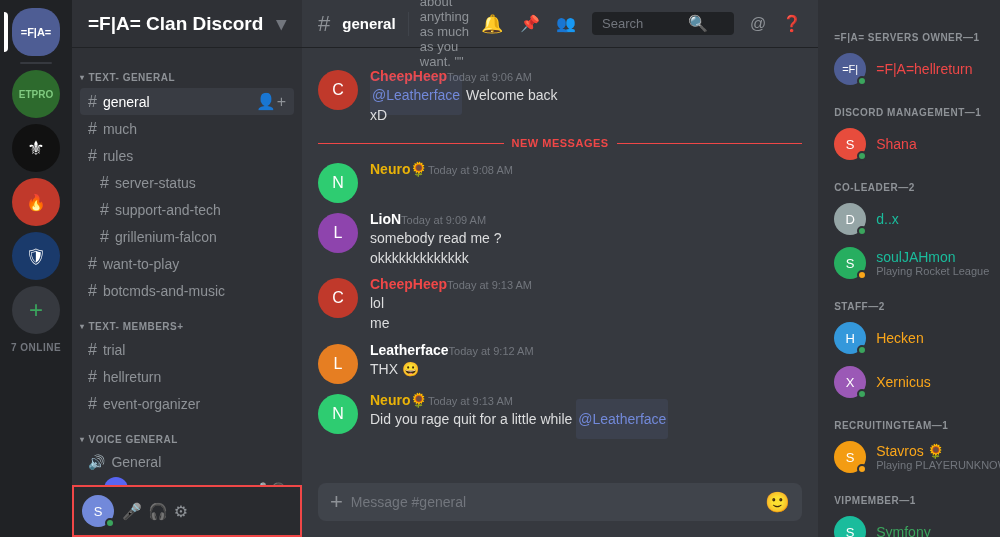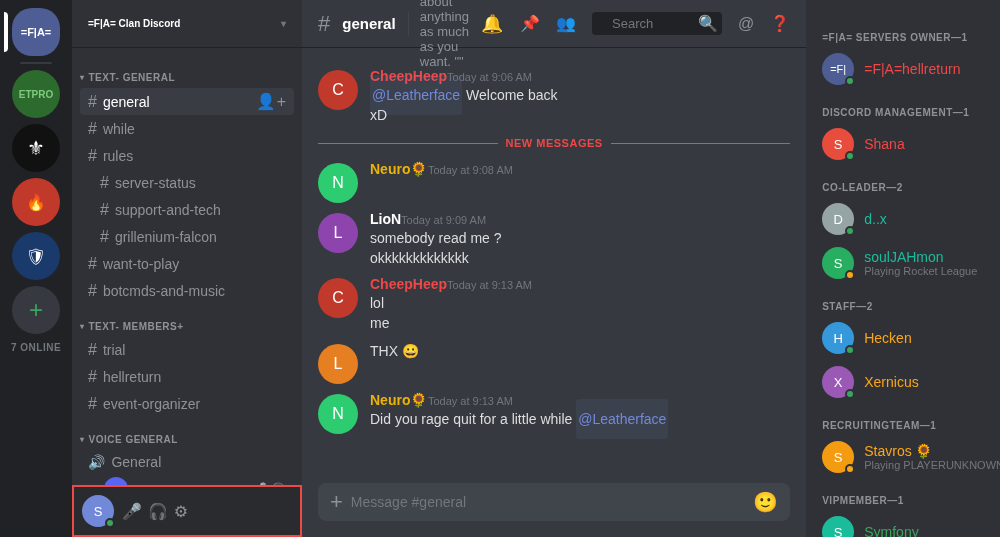--- a/index.html
+++ b/index.html
@@ -85,21 +85,21 @@
       flex-direction: column;
       flex-shrink: 0;
     }
     .server-header {
       height: 48px;
       display: flex;
       align-items: center;
       padding: 0 16px;
       border-bottom: 1px solid #202225;
       cursor: pointer;
-      font-size: 10px;
+      font-size: 19px;
       font-weight: 600;
       color: #fff;
       gap: 4px;
     }
     .server-header .chevron {
       margin-left: auto;
       color: #72767d;
     }
     .channels-list {
       flex: 1;
@@ -278,22 +278,22 @@
       display: flex;
       align-items: center;
       gap: 16px;
       color: #8e9297;
     }
     .search-box {
       display: flex;
       align-items: center;
       background: #202225;
       border-radius: 4px;
-      padding: 2px 20px;
-      width: 130px;
+      padding: 2px 10px;
+      width: 142px;
       gap: 6px;
     }
     .search-box input {
       background: transparent;
       border: none;
       outline: none;
       color: #dcddde;
       font-size: 13px;
       width: 80px;
     }
@@ -493,21 +493,21 @@
       <span>TEXT- GENERAL</span>
     </div>
 
     <div class="channel-item active">
       <span class="channel-hash">#</span>
       <span>general</span>
       <span class="channel-add-icon">👤+</span>
     </div>
     <div class="channel-item">
       <span class="channel-hash">#</span>
-      <span>while</span>
+      <span>much</span>
     </div>
     <div class="channel-item">
       <span class="channel-hash">#</span>
       <span>rules</span>
     </div>
     <div class="channel-item" style="padding-left:20px;">
       <span class="channel-hash">#</span>
       <span>server-status</span>
     </div>
     <div class="channel-item" style="padding-left:20px;">
@@ -644,20 +644,24 @@
           <span class="message-username red">CheepHeep</span>
           <span class="message-timestamp">Today at 9:13 AM</span>
         </div>
         <div class="message-text">lol<br>me</div>
       </div>
     </div>
 
     <div class="message">
       <div class="message-avatar avatar-leather">L</div>
       <div class="message-content">
+        <div class="message-header">
+          <span class="message-username white">Leatherface</span>
+          <span class="message-timestamp">Today at 9:12 AM</span>
+        </div>
         <div class="message-text">THX 😀</div>
       </div>
     </div>
 
     <div class="message">
       <div class="message-avatar avatar-neuro">N</div>
       <div class="message-content">
         <div class="message-header">
           <span class="message-username green">Neuro🌻</span>
           <span class="message-timestamp">Today at 9:13 AM</span>

